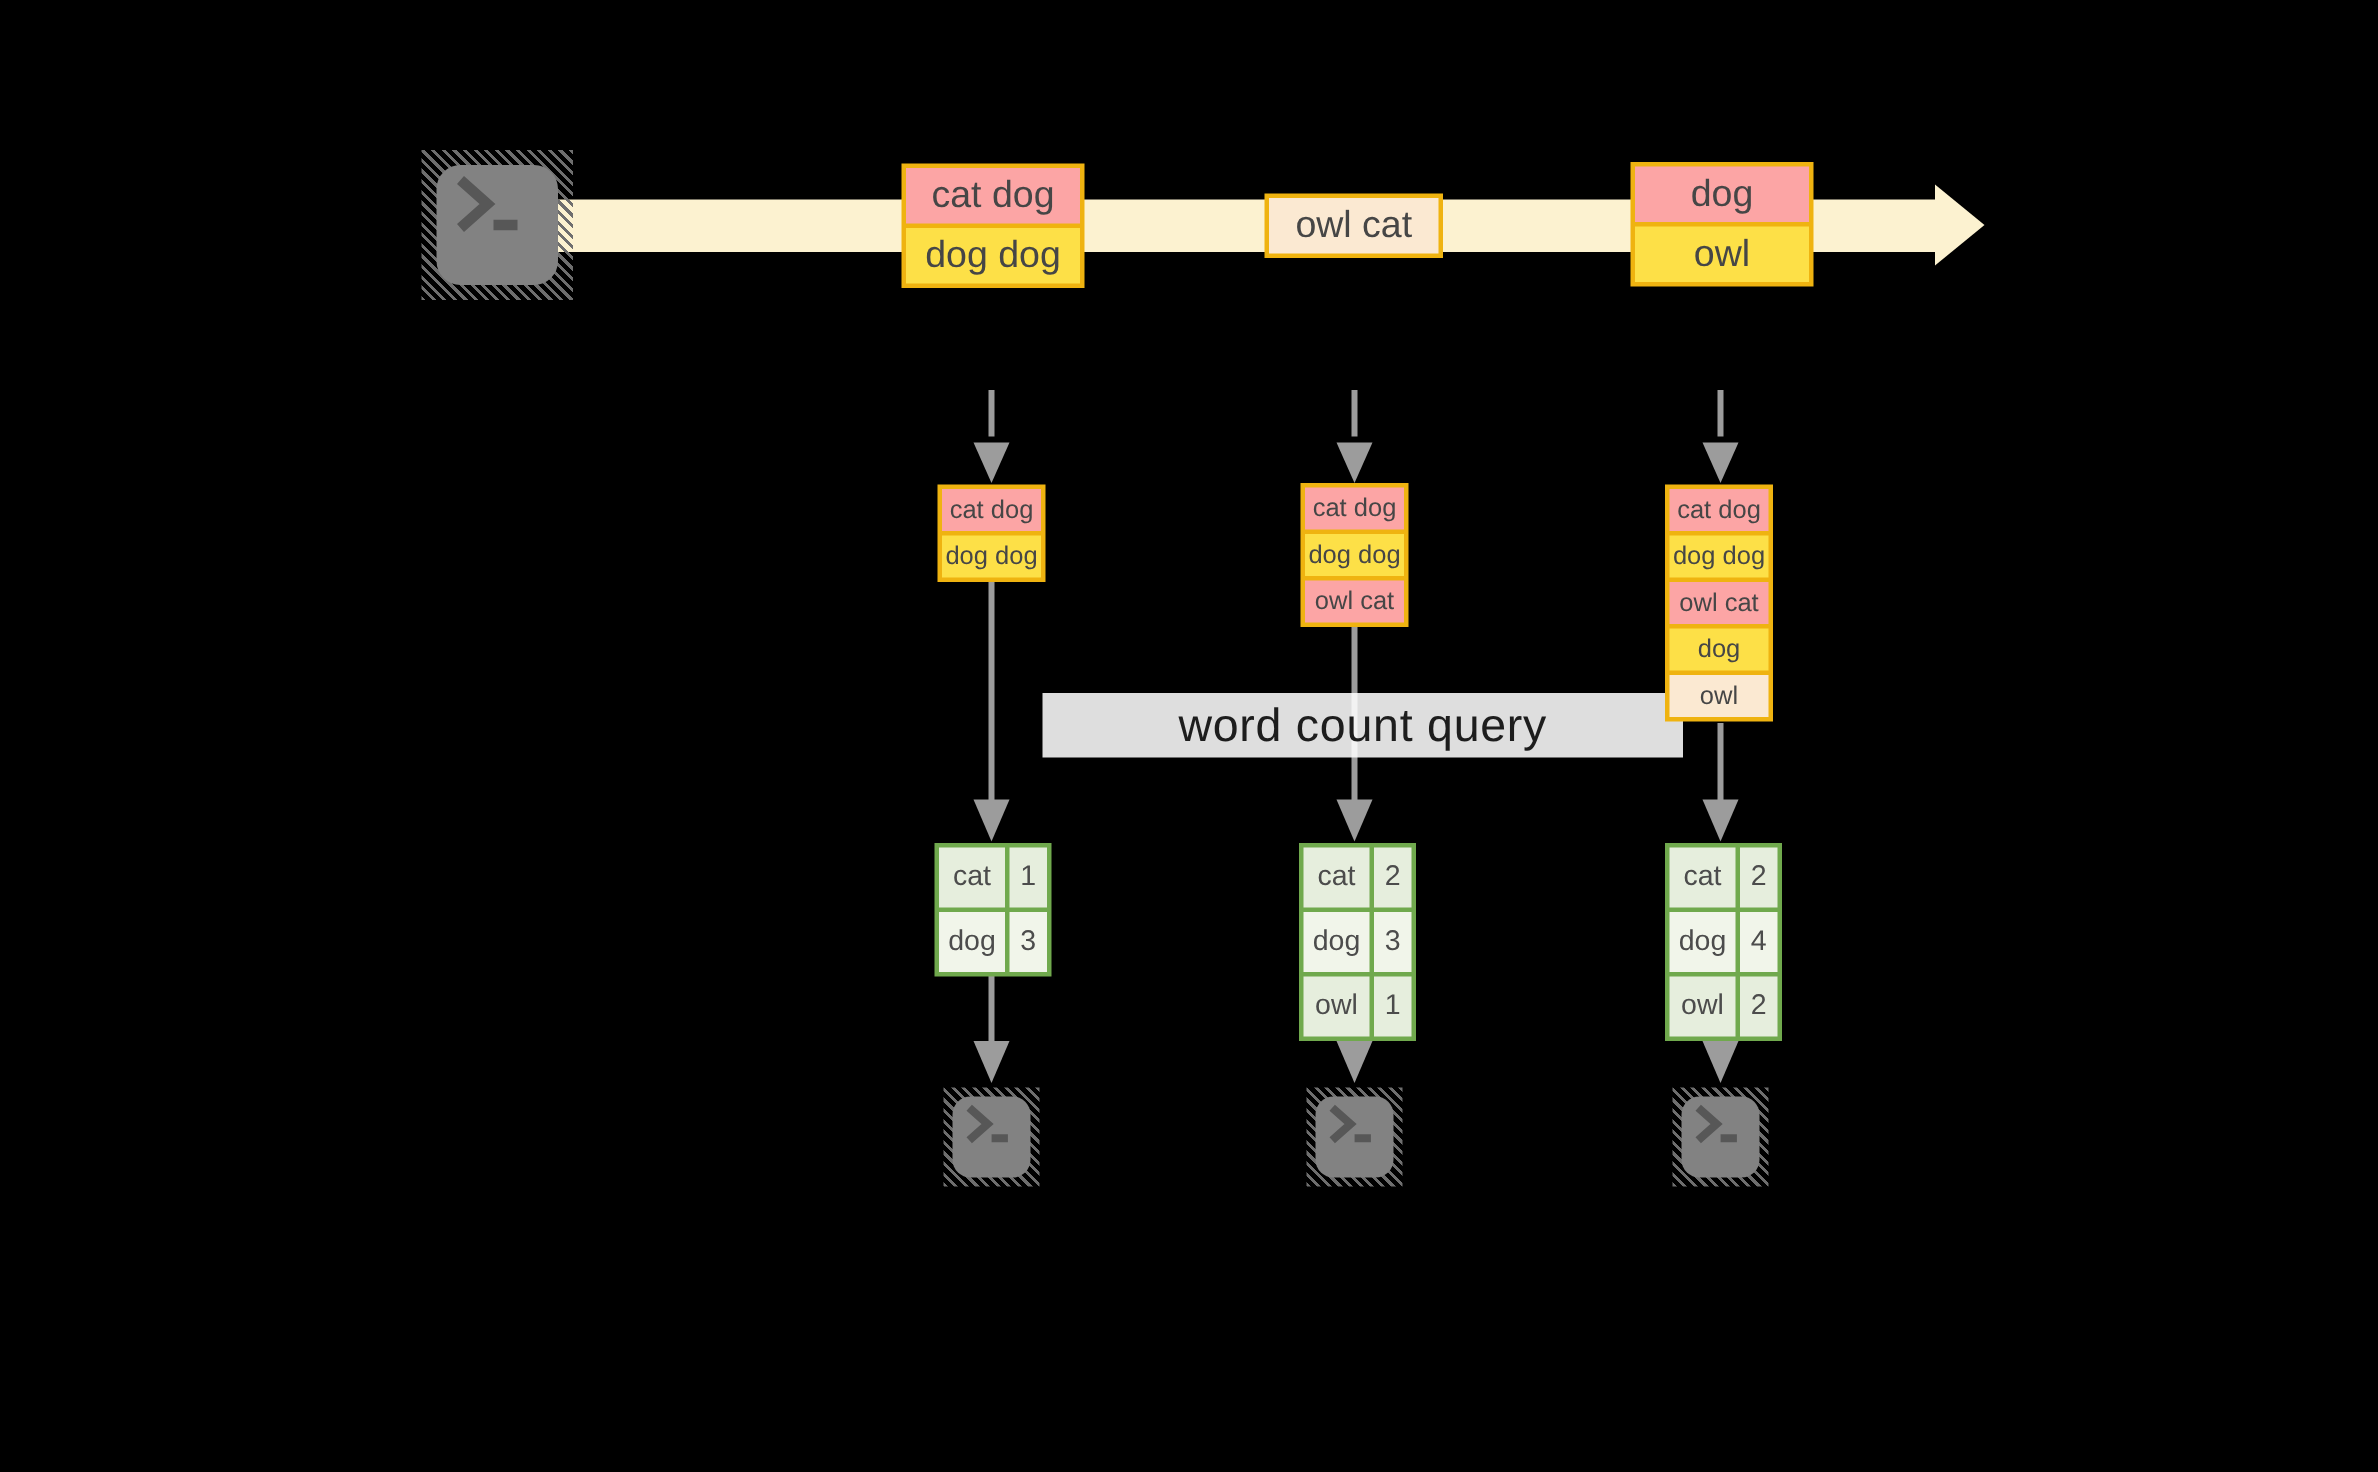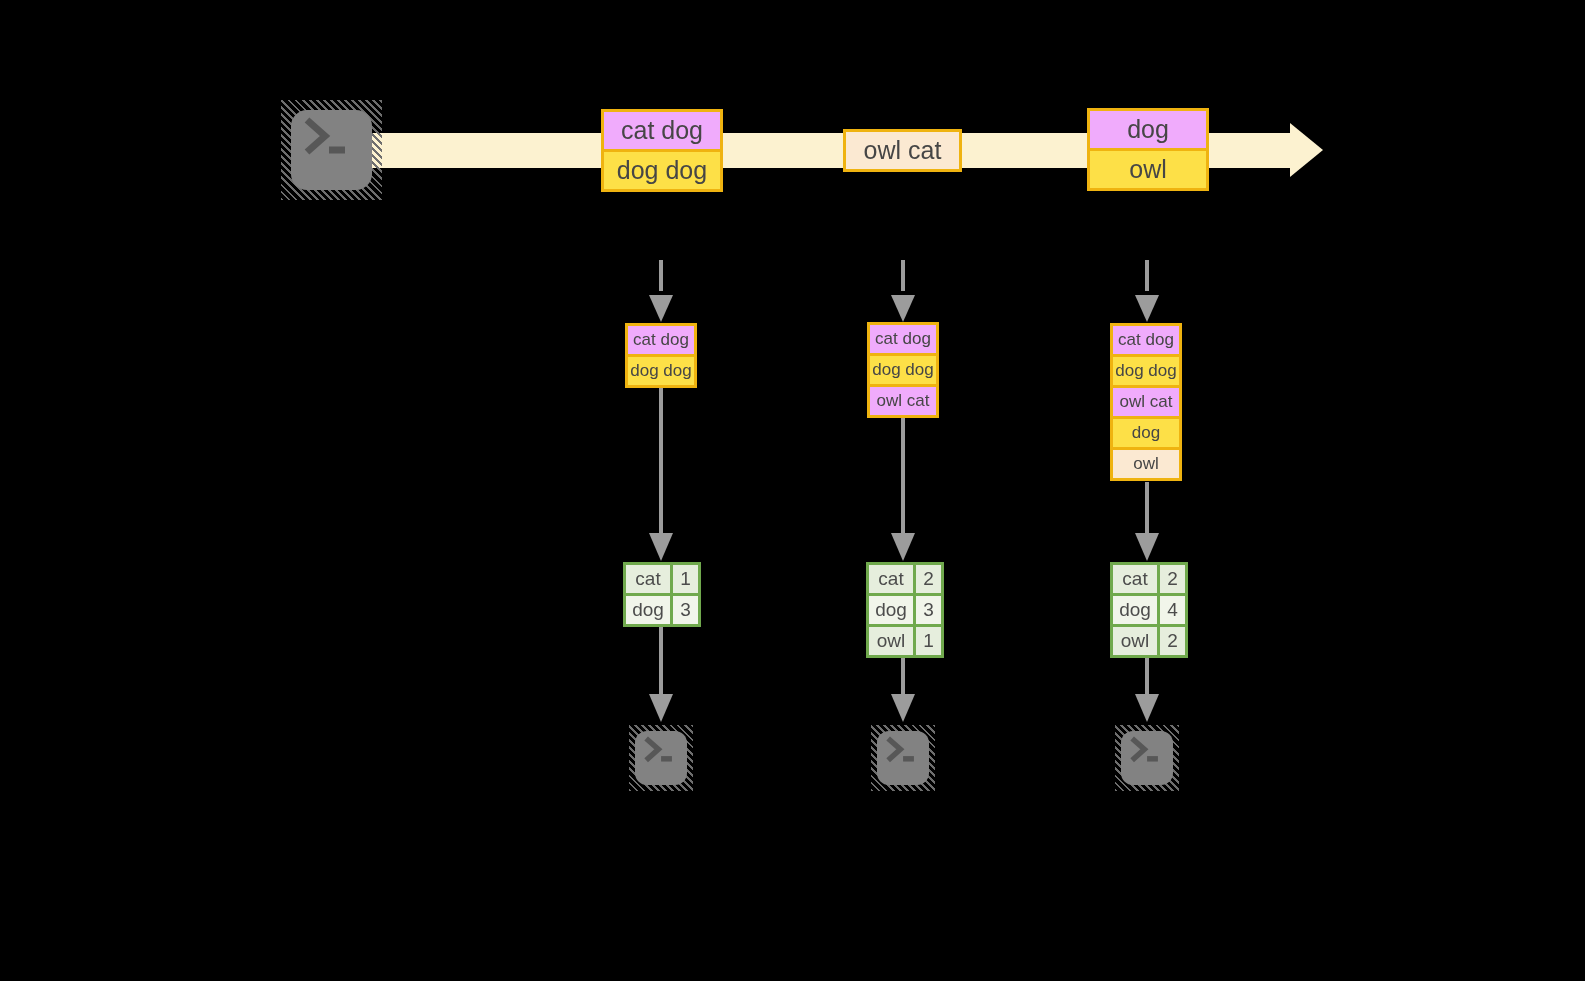--- a/index.html
+++ b/index.html
@@ -15,39 +15,39 @@
   .band{position:absolute;left:372px;top:133px;width:918px;height:35px;background:#fcf2d0;z-index:0;}
   .band-head{position:absolute;left:1290px;top:123px;width:0;height:0;z-index:0;
              border-top:27px solid rgba(0,0,0,0);border-bottom:27px solid rgba(0,0,0,0);
              border-left:33px solid #fcf2d0;}
 
   
   .goldstack{position:absolute;background:#efb310;padding:3px;display:flex;flex-direction:column;gap:3px;z-index:3;}
   .goldrow{display:flex;align-items:center;justify-content:center;color:#464646;}
   .big .goldrow{height:37px;font-size:25px;}
   .small .goldrow{height:28px;font-size:17px;}
-  .fill-a{background:#f0abfc;}
+  .fill-a{background:#fca5a5;}
   .fill-b{background:#fde047;}
   .fill-c{background:#fbe9d2;}
 
   
   .vline{position:absolute;width:4px;background:#9c9c9c;z-index:1;}
   .vhead{position:absolute;width:0;height:0;z-index:1;
          border-left:12px solid rgba(0,0,0,0);border-right:12px solid rgba(0,0,0,0);
          border-top:28px solid #9c9c9c;}
   .vhead.sm{border-left-width:12px;border-right-width:12px;border-top-width:27px;}
 
   
   .banner{position:absolute;left:695px;top:462px;width:427px;height:43px;background:rgba(255,255,255,0.87);
           z-index:5;display:flex;align-items:center;justify-content:center;}
   .banner span{font-size:31px;font-weight:300;color:#1d1d1d;letter-spacing:0.5px;}
 
   
   .gtable{position:absolute;background:#70a94d;padding:3px;display:grid;grid-template-columns:44px 25px;gap:3px;z-index:6;}
-  .gcell{height:28px;display:flex;align-items:center;justify-content:center;font-size:19px;color:#4c4c4c;}
+  .gcell{height:40px;display:flex;align-items:center;justify-content:center;font-size:19px;color:#4c4c4c;}
   .gfill-a{background:#e6eedd;}
   .gfill-b{background:#f1f5ea;}
 
   .z6{z-index:6;}
 </style>
 </head>
 <body>
 
 <div class="canvas">
 
@@ -98,20 +98,23 @@
     <div class="goldrow fill-c">owl</div>
   </div>
 
   <div class="vline" style="left:659px;top:386px;height:148px;"></div>
   <div class="vhead" style="left:649px;top:533px;"></div>
   <div class="vline" style="left:901px;top:417px;height:117px;"></div>
   <div class="vhead" style="left:891px;top:533px;"></div>
   <div class="vline" style="left:1145px;top:482px;height:52px;"></div>
   <div class="vhead" style="left:1135px;top:533px;"></div>
 
+  <div class="banner">
+    <span>word count query</span>
+  </div>
 
   <div class="gtable" style="left:623px;top:562px;">
     <div class="gcell gfill-a">cat</div>
     <div class="gcell gfill-a">1</div>
     <div class="gcell gfill-b">dog</div>
     <div class="gcell gfill-b">3</div>
   </div>
   <div class="gtable" style="left:866px;top:562px;">
     <div class="gcell gfill-a">cat</div>
     <div class="gcell gfill-a">2</div>

